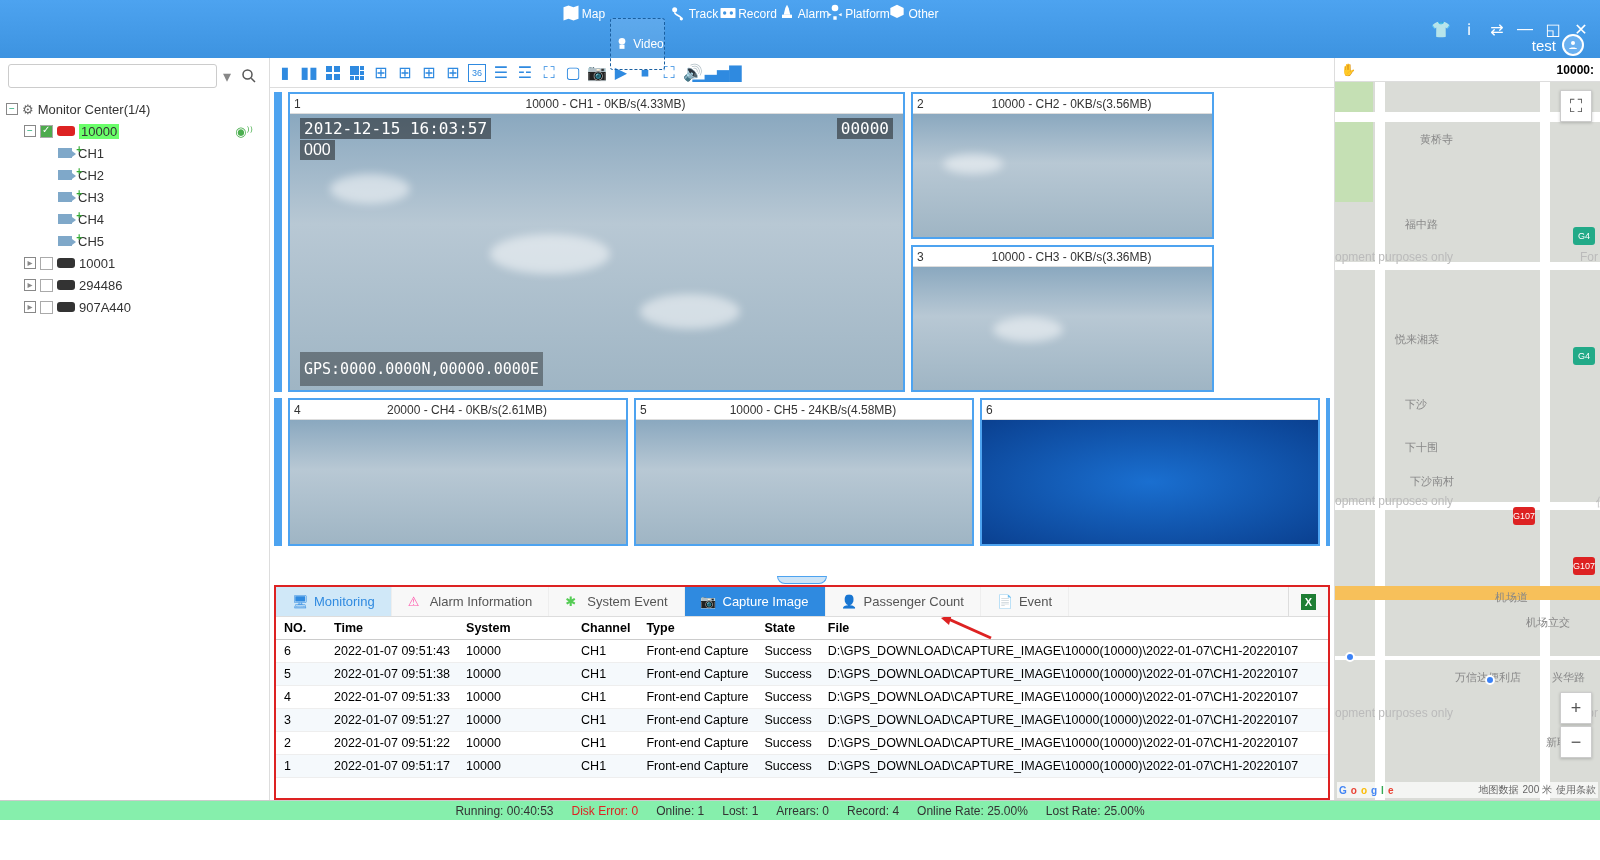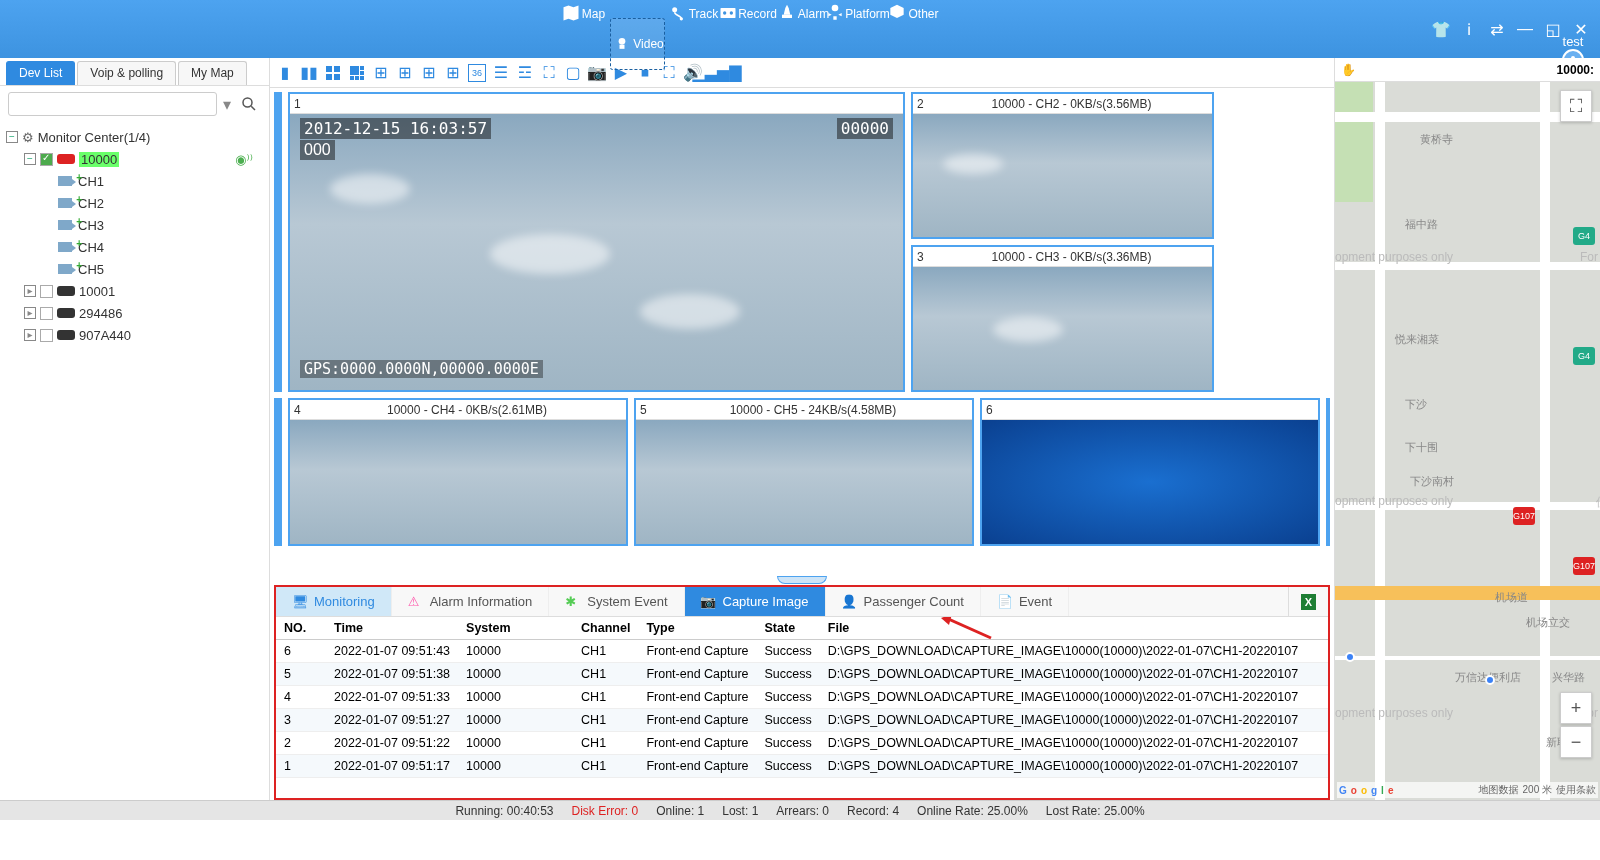--- a/index.html
+++ b/index.html
@@ -7,21 +7,21 @@
 
 
 .header { height: 58px; background: linear-gradient(#4da3f0, #3d93e0); display: flex; align-items: center; position: relative; }
 .header-nav { display: flex; margin-left: 555px; gap: 0; }
 .nav-item { width: 55px; height: 52px; display: flex; flex-direction: row; align-items: center; justify-content: center; color: #fff; font-size: 12px; cursor: pointer; }
 .nav-item.active { background: rgba(255,255,255,0.12); border: 1px dashed #1a5fa0; border-radius: 3px; margin-top: 30px; }
 .nav-item .nav-icon { width: 22px; height: 22px; margin-bottom: 2px; display: flex; align-items: center; justify-content: center; }
 .nav-item .nav-icon svg { fill: #fff; }
 .header-right { position: absolute; right: 10px; top: 0; display: flex; align-items: center; height: 58px; gap: 10px; }
 .header-right .icon-btn { width: 18px; height: 18px; cursor: pointer; color: #fff; display: flex; align-items: center; justify-content: center; }
-.user-area { display: flex; align-items: center; color: #fff; font-size: 13px; flex-direction: column; }
+.user-area { display: flex; align-items: center; gap: 6px; color: #fff; font-size: 15px; }
 .avatar { width: 22px; height: 22px; border-radius: 50%; background: #6ab0f0; border: 2px solid #fff; display: flex; align-items: center; justify-content: center; }
 
 
 .body { display: flex; height: 742px; }
 
 
 .sidebar { width: 270px; border-right: 1px solid #ddd; display: flex; flex-direction: column; }
 .sidebar-tabs { display: flex; border-bottom: 1px solid #ddd; height: 28px; padding: 3px 6px 0; gap: 2px;}
 .sidebar-tab { padding: 4px 12px; font-size: 12px; cursor: pointer; border: 1px solid #ccc; border-bottom: none; border-radius: 3px 3px 0 0; background: #f7f7f7; color: #333; }
 .sidebar-tab.active { background: #2f8ae0; color: #fff; border-color: #2f8ae0; }
@@ -60,21 +60,21 @@
 .video-tile.med { width: 303px; height: 148px; }
 .video-tile.bot-tile { flex: 1; }
 .tile-header { height: 20px; font-size: 12px; color: #333; display: flex; align-items: center; padding: 0 4px; border-bottom: 1px solid #ddd; background: #fff; }
 .tile-num { width: 18px; text-align: left; }
 .tile-title { flex: 1; text-align: center; }
 .video-body { flex: 1; background: linear-gradient(#8aa8bf 0%, #b8c8d4 40%, #9fb5c4 100%); position: relative; overflow: hidden; }
 .video-body.placeholder { background: radial-gradient(ellipse at center, #1a6fd0 0%, #0a4090 100%); }
 .overlay-ts { position: absolute; top: 4px; left: 10px; color: #fff; font-family: monospace; font-size: 16px; background: rgba(20,20,20,0.5); padding: 1px 4px; }
 .overlay-id { position: absolute; top: 4px; right: 10px; color: #fff; font-family: monospace; font-size: 16px; background: rgba(20,20,20,0.5); padding: 1px 4px; }
 .overlay-sub { position: absolute; top: 26px; left: 10px; color: #fff; font-family: Liberation Sans, sans-serif; font-size: 16px; background: rgba(20,20,20,0.5); padding: 1px 4px; }
-.overlay-gps { position: absolute; bottom: 12px; left: 10px; color: #fff; font-family: monospace; font-size: 15px; background: rgba(20,20,20,0.4); padding: 0 4px; }
+.overlay-gps { position: absolute; bottom: 4px; left: 10px; color: #fff; font-family: monospace; font-size: 15px; background: rgba(20,20,20,0.4); padding: 8px 4px; }
 .med-col { display: flex; flex-direction: column; gap: 6px; width: 309px; }
 .cloud { position: absolute; background: rgba(255,255,255,0.5); border-radius: 50%; filter: blur(4px); }
 .handle-edge { width: 8px; background: #4da3f0; }
 
 
 .splitter { height: 10px; display: flex; align-items: center; justify-content: center; }
 .splitter-grip { width: 50px; height: 8px; background: #cde4f7; border: 1px solid #4da3f0; border-radius: 0 0 8px 8px; }
 
 
 .bottom-panel { height: 215px; display: flex; flex-direction: column; border: 2px solid #d22; margin: 0 4px; }
@@ -116,21 +116,21 @@
 .map-label { position: absolute; font-size: 11px; color: #888; }
 .dev-watermark { position: absolute; color: #bbb; font-size: 12px; white-space: nowrap; }
 .shield { position: absolute; width: 22px; height: 18px; background: #2a8; border-radius: 3px; color: #fff; font-size: 9px; display: flex; align-items: center; justify-content: center; }
 .map-ctrl { position: absolute; right: 8px; background: #fff; border: 1px solid #ccc; width: 32px; height: 32px; display: flex; align-items: center; justify-content: center; cursor: pointer; box-shadow: 0 1px 3px rgba(0,0,0,0.2); font-size: 18px; color: #555;}
 .map-fullscreen { top: 8px; }
 .map-zoom-in { bottom: 76px; }
 .map-zoom-out { bottom: 42px; }
 .map-attrib { position: absolute; bottom: 2px; left: 2px; right: 2px; font-size: 10px; color: #666; display: flex; gap: 4px; align-items: center; background: rgba(255,255,255,0.7); padding: 1px 2px;}
 
 
-.status-bar { height: 20px; background: #e5e5e5; border-top: 1px solid #ccc; display: flex; align-items: center; justify-content: center; gap: 18px; font-size: 12px; color: #333; }
+.status-bar { height: 20px; background: #86efac; border-top: 1px solid #ccc; display: flex; align-items: center; justify-content: center; gap: 18px; font-size: 12px; color: #333; }
 .status-bar .red { color: #d22; }
 .poi { position: absolute; width: 10px; height: 10px; background: #3b82f6; border-radius: 50%; border: 2px solid #fff; }
 </style>
 </head>
 <body>
 
 <div class="header">
   <div class="header-nav">
     <div class="nav-item">
         <span class="nav-icon">
@@ -210,25 +210,20 @@
             <path d="M4 20c0-4 16-4 16 0z"></path>
           </svg>
         </span>
     </div>
   </div>
 </div>
 
 <div class="body">
 
   <div class="sidebar">
-    <div class="sidebar-tabs">
-      <div class="sidebar-tab active">Dev List</div>
-      <div class="sidebar-tab">Voip &amp; polling</div>
-      <div class="sidebar-tab">My Map</div>
-    </div>
     <div class="search-row">
       <input class="search-input" placeholder="" style="">
       <span style="color:#888; cursor:pointer;">▾</span>
       <span class="search-btn">
           <svg width="18" height="18" viewBox="0 0 24 24" fill="none" stroke="#555" stroke-width="2">
             <circle cx="10" cy="10" r="6"></circle>
             <path d="M15 15l5 5"></path>
           </svg>
         </span>
     </div>
@@ -333,20 +328,21 @@
       <span class="tb-icon">🔊</span>
       <span class="tb-icon">▁▃▅▇</span>
     </div>
 
     <div class="video-area">
       <div class="video-row top">
         <div class="handle-edge"></div>
         <div class="video-tile big">
           <div class="tile-header">
               <span class="tile-num">1</span>
+              <span class="tile-title">10000 - CH1 - 0KB/s(4.33MB)</span>
             </div>
           <div class="video-body">
             <div class="overlay-ts">2012-12-15 16:03:57</div>
             <div class="overlay-id">00000</div>
             <div class="overlay-sub">000</div>
             <div class="overlay-gps">GPS:0000.0000N,00000.0000E</div>
             <span class="cloud" style="top:60px;left:40px;width:80px;height:30px;"></span>
             <span class="cloud" style="top:120px;left:200px;width:120px;height:40px;"></span>
             <span class="cloud" style="top:180px;left:350px;width:100px;height:35px;"></span>
           </div>
@@ -370,21 +366,21 @@
                 <span class="cloud" style="top:50px;left:80px;width:70px;height:25px;"></span>
               </div>
           </div>
         </div>
       </div>
       <div class="video-row bot">
         <div class="handle-edge"></div>
         <div class="video-tile bot-tile">
           <div class="tile-header">
               <span class="tile-num">4</span>
-              <span class="tile-title">10000 - CH4 - 0KB/s(2.61MB)</span>
+              <span class="tile-title">20000 - CH4 - 0KB/s(2.61MB)</span>
             </div>
           <div class="video-body"></div>
         </div>
         <div class="video-tile bot-tile">
           <div class="tile-header">
               <span class="tile-num">5</span>
               <span class="tile-title">10000 - CH5 - 24KB/s(4.58MB)</span>
             </div>
           <div class="video-body"></div>
         </div>

